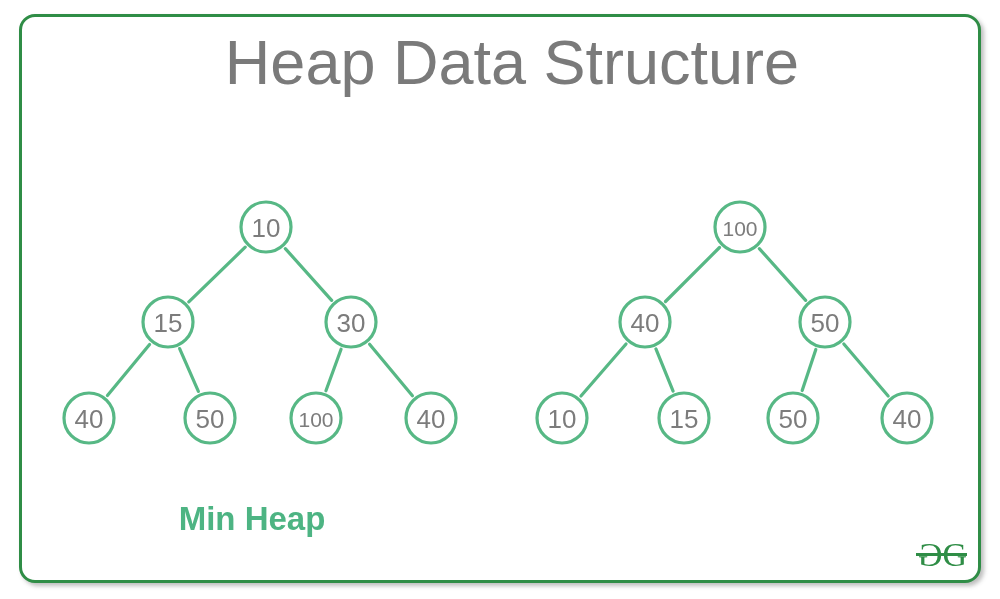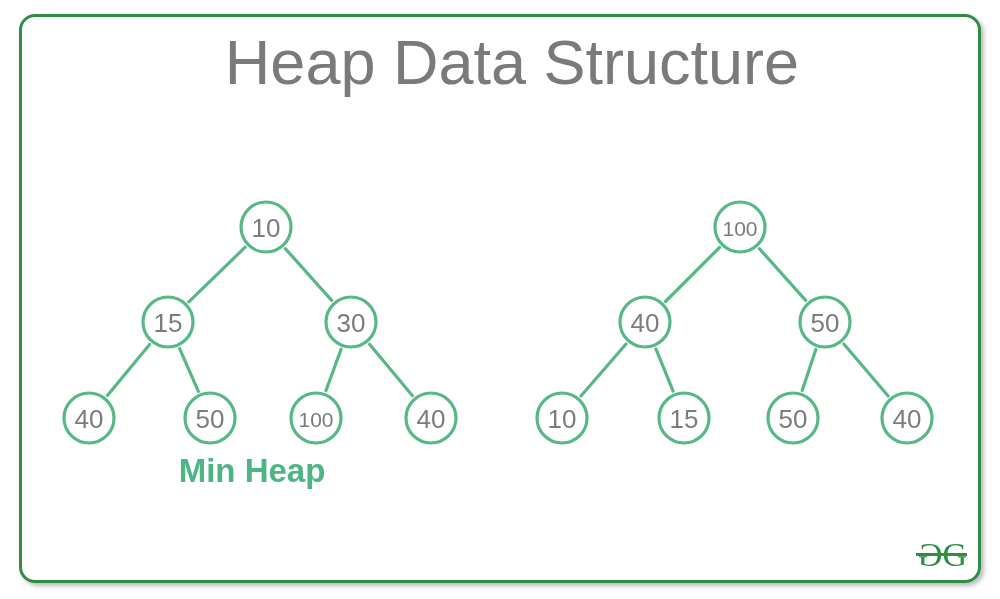--- a/index.html
+++ b/index.html
@@ -122,19 +122,19 @@
         <text x="562" y="419" text-anchor="middle" dominant-baseline="central" fill="#7c7c7c" font-family="&quot;Liberation Sans&quot;, sans-serif" font-size="26">10</text>
         <circle cx="684" cy="418" r="25" fill="#ffffff" stroke="#57b885" stroke-width="3.2"></circle>
         <text x="684" y="419" text-anchor="middle" dominant-baseline="central" fill="#7c7c7c" font-family="&quot;Liberation Sans&quot;, sans-serif" font-size="26">15</text>
         <circle cx="793" cy="418" r="25" fill="#ffffff" stroke="#57b885" stroke-width="3.2"></circle>
         <text x="793" y="419" text-anchor="middle" dominant-baseline="central" fill="#7c7c7c" font-family="&quot;Liberation Sans&quot;, sans-serif" font-size="26">50</text>
         <circle cx="907" cy="418" r="25" fill="#ffffff" stroke="#57b885" stroke-width="3.2"></circle>
         <text x="907" y="419" text-anchor="middle" dominant-baseline="central" fill="#7c7c7c" font-family="&quot;Liberation Sans&quot;, sans-serif" font-size="26">40</text>
       </g>
     </svg>
 
-  <div class="tree-label" id="label-min" style="left: 252px; top: 471px;">Min Heap</div>
+  <div class="tree-label" id="label-min" style="left: 252px; top: 519px;">Min Heap</div>
 
   <div class="gfg-logo">
     <span class="gfg-letter mirrored">G</span><span class="gfg-letter">G</span>
     <span class="gfg-strike"></span>
   </div>
 </div>
 
 </body></html>

